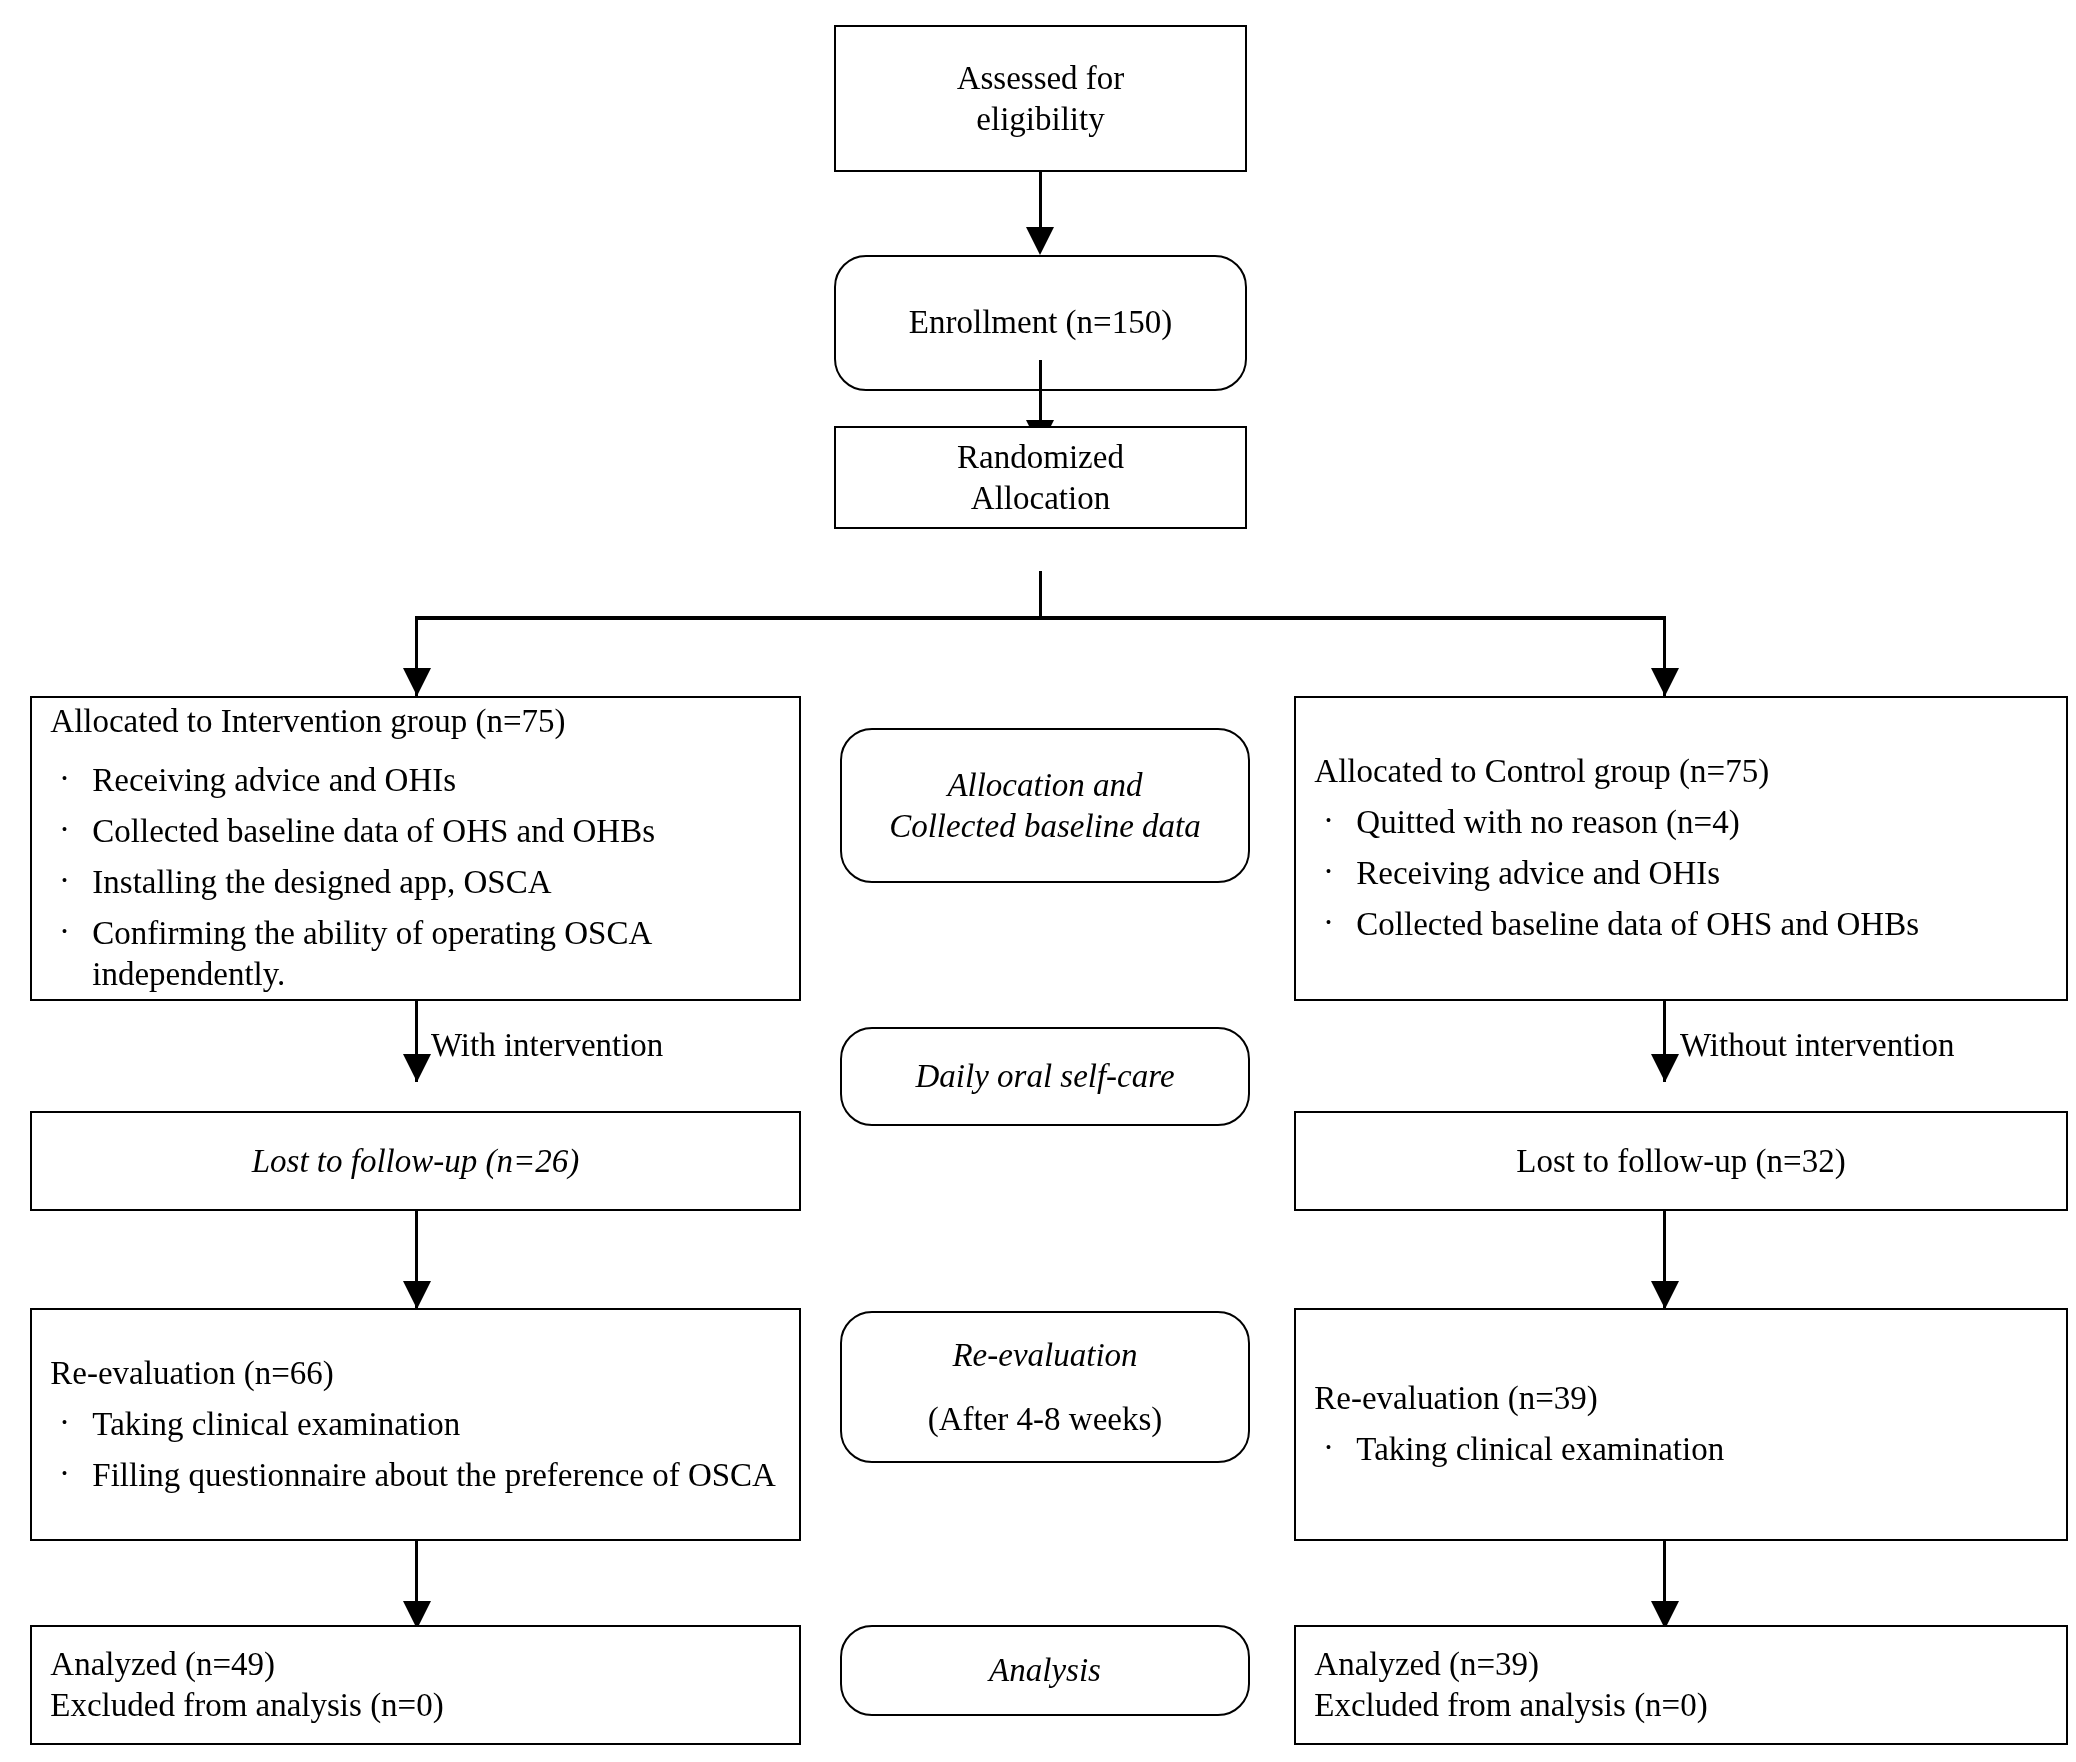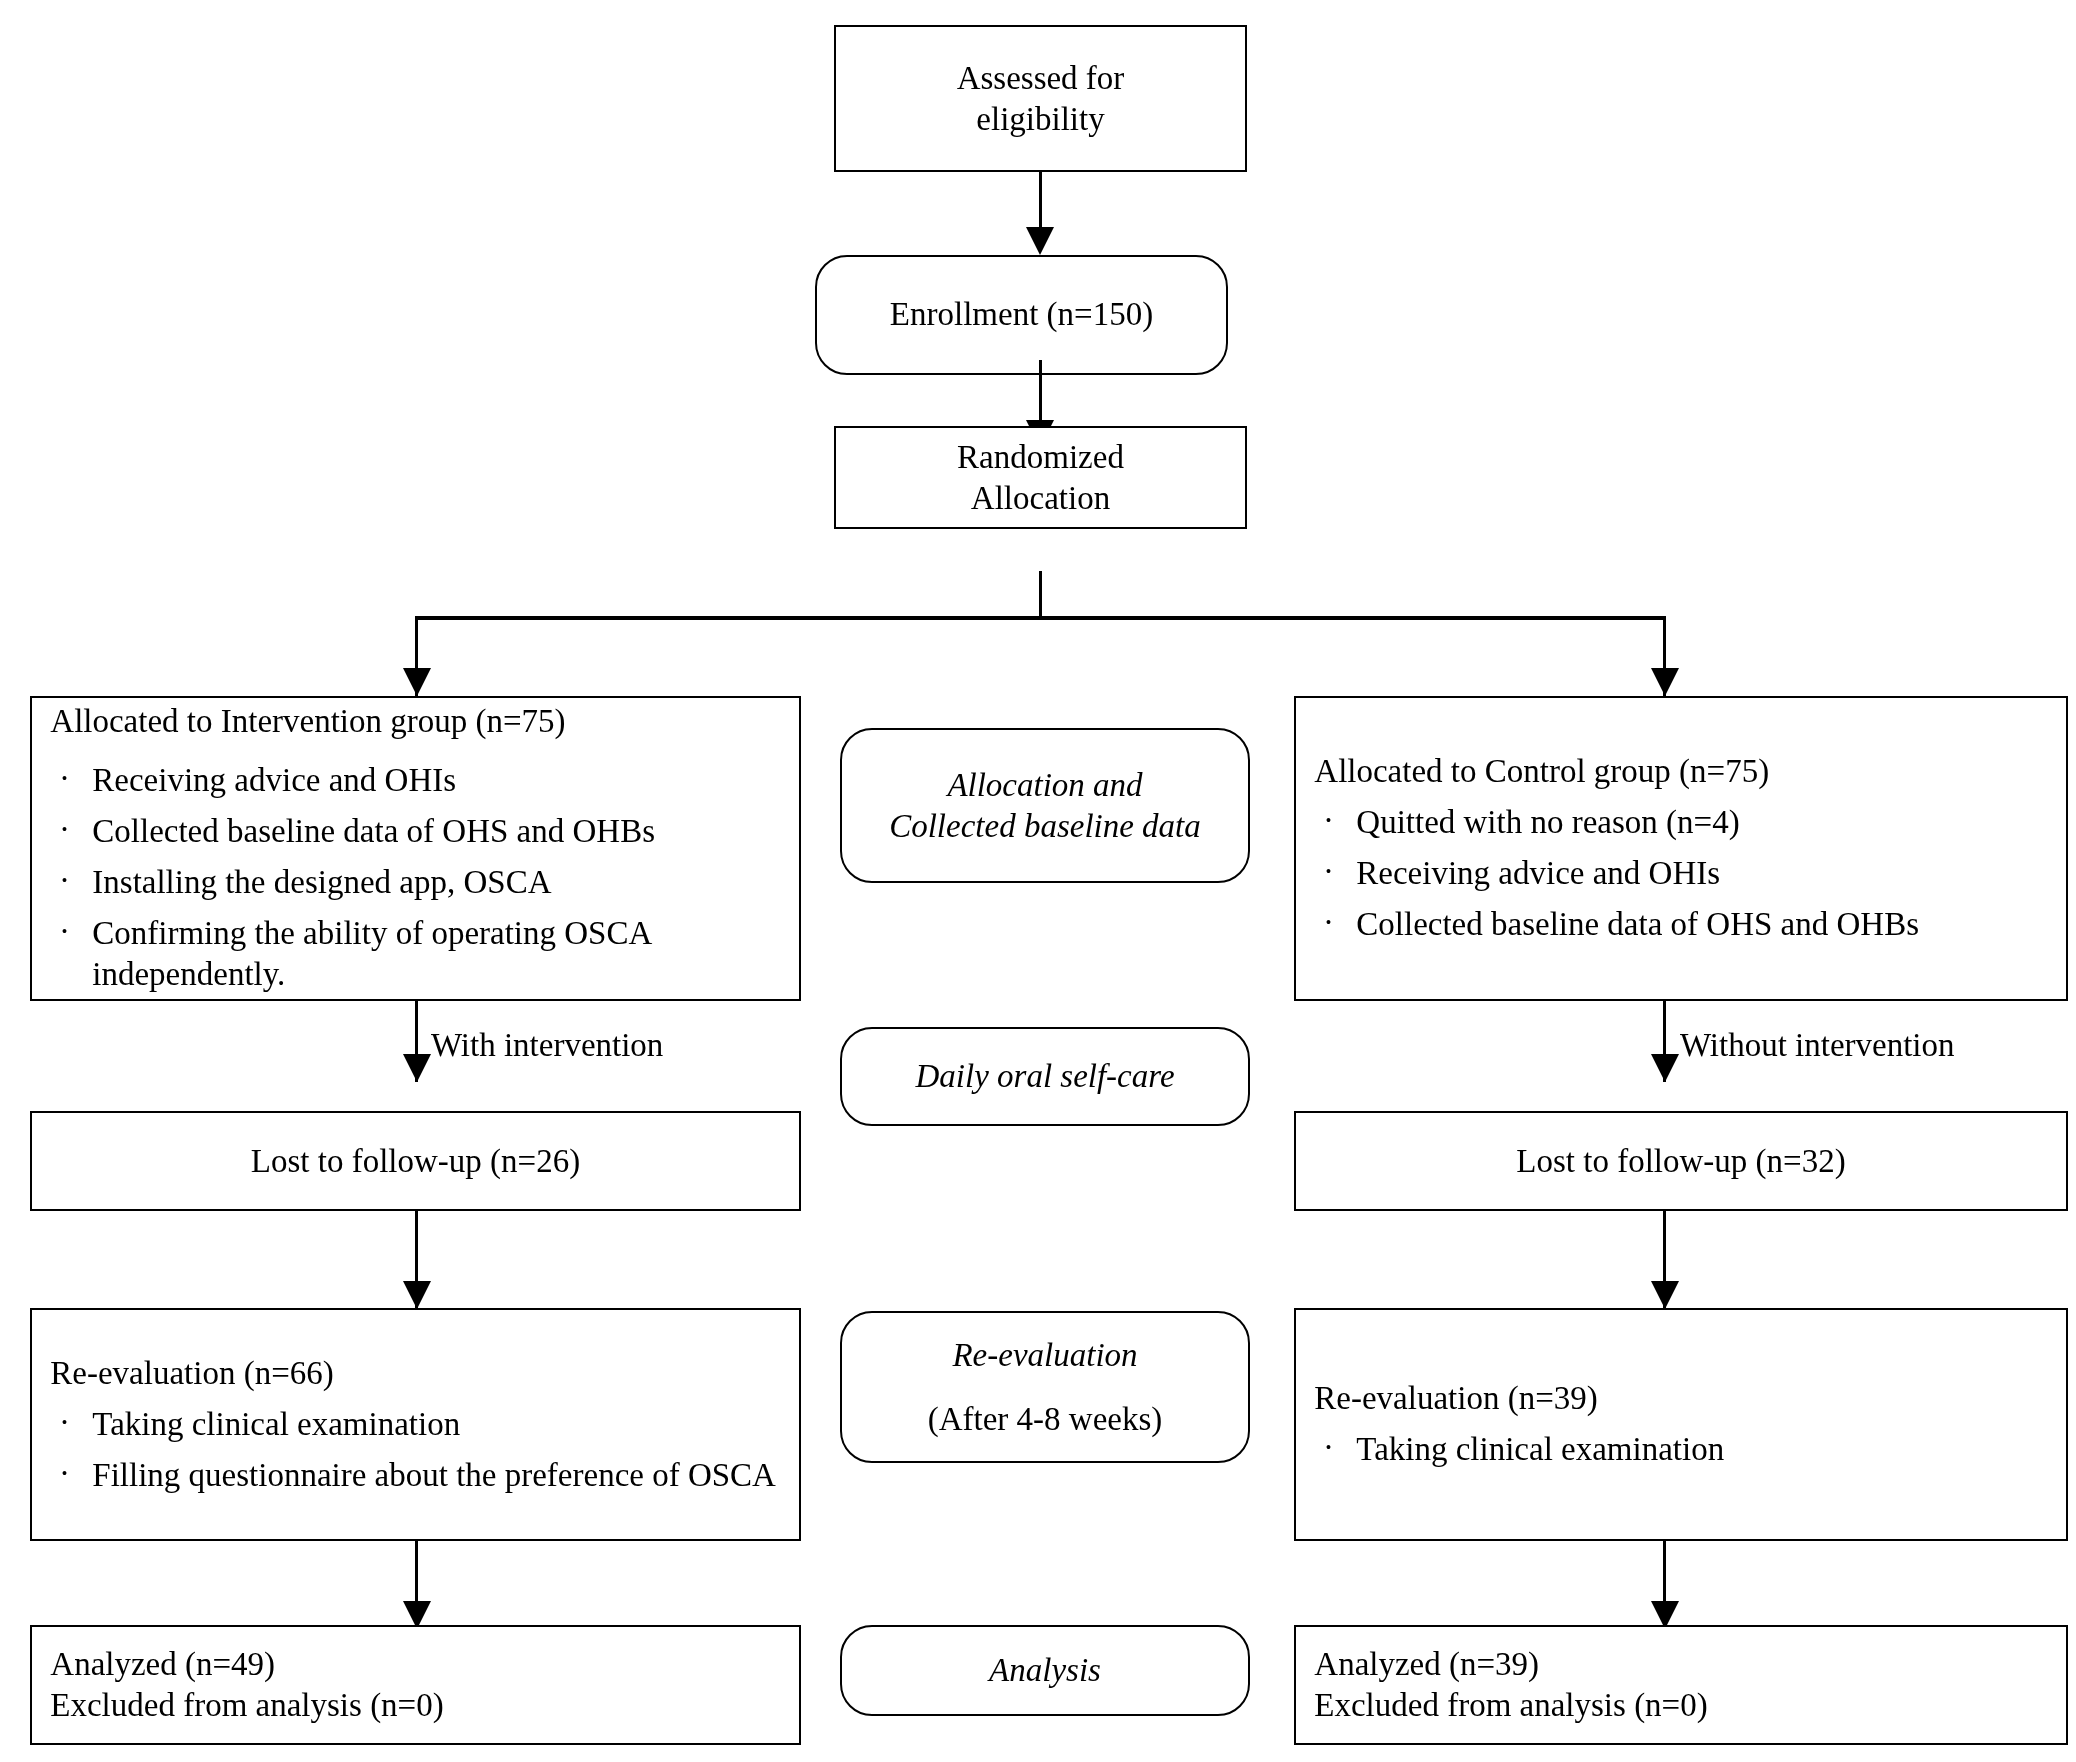--- a/index.html
+++ b/index.html
@@ -75,21 +75,21 @@
 <div id="stage">
 
   <div class="box center-text" style="left:834px; top:25px; width:413px; height:147px;">
     <div class="txt">Assessed for
 eligibility</div>
   </div>
 
   <div class="vline" style="left:1039px; top:172px; height:59px;"></div>
   <div class="arrowhead" style="left:1026px; top:227px;"></div>
 
-  <div class="box rounded center-text" style="left:815px; top:255px; width:413px; height:120px;">
+  <div class="box rounded center-text" style="left:834px; top:255px; width:413px; height:136px;">
     <div class="title-line">
       <span class="ital">Enrollment</span><span> (n=150)</span>
     </div>
   </div>
 
   <div class="vline" style="left:1039px; top:360px; height:65px;"></div>
   <div class="arrowhead" style="left:1026px; top:420px;"></div>
 
   <div class="box center-text" style="left:834px; top:426px; width:413px; height:103px;">
     <div class="txt">Randomized
@@ -132,21 +132,21 @@
   <div class="edgelabel" style="left:431px; top:1029px;">With intervention</div>
 
   <div class="vline" style="left:1663px; top:1001px; height:81px;"></div>
   <div class="arrowhead" style="left:1651px; top:1054px;"></div>
   <div class="edgelabel" style="left:1680px; top:1029px;">Without intervention</div>
 
   <div class="box rounded center-text" style="left:840px; top:1027px; width:410px; height:99px;">
     <div class="txt ital">Daily oral self-care</div>
   </div>
 
-  <div class="box center-text" style="left:30px; top:1111px; width:771px; height:100px;">
+  <div class="box center-text" style="left:30px; top:1111px; width:771px; height:100px;font-style:italic;">
     <div class="txt">Lost to follow-up (n=26)</div>
   </div>
 
   <div class="box center-text" style="left:1294px; top:1111px; width:774px; height:100px;">
     <div class="txt">Lost to follow-up (n=32)</div>
   </div>
 
   <div class="vline" style="left:415px; top:1211px; height:97px;"></div>
   <div class="arrowhead" style="left:403px; top:1281px;"></div>
 

